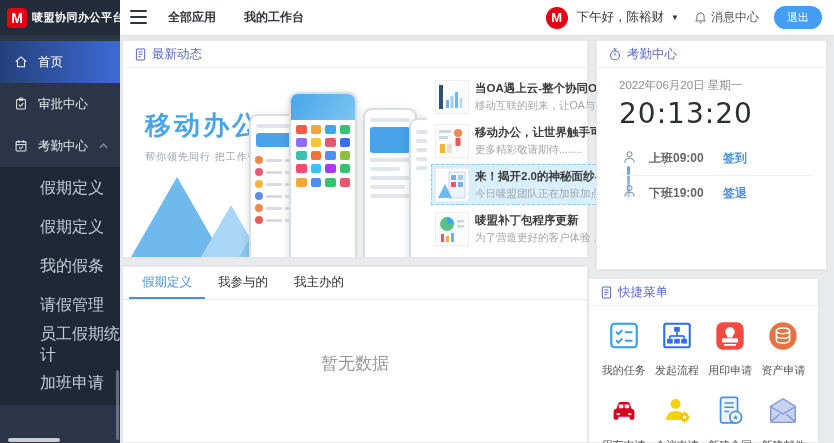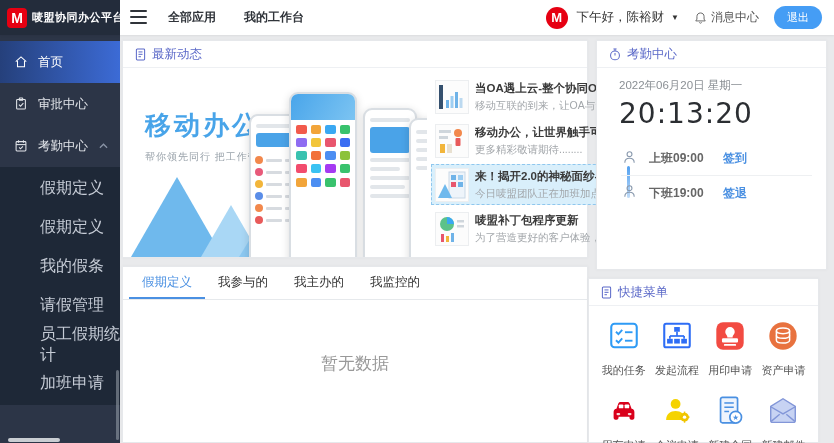--- a/index.html
+++ b/index.html
@@ -362,21 +362,20 @@
         </div>
       </div>
     </div>
   </div>
 
   <div class="panel p-tasks">
     <div class="tabs">
       <span class="tab active">假期定义</span>
       <span class="tab">我参与的</span>
       <span class="tab">我主办的</span>
-      <span class="tab">我监控的</span>
     </div>
     <div class="empty">暂无数据</div>
   </div>
 
   <div class="panel p-att">
     <div class="panel-head">
       <svg width="12" height="13" viewBox="0 0 13 14" fill="none" stroke="#5a68c8" stroke-width="1.1">
         <circle cx="6.5" cy="8" r="4.8"></circle>
           <line x1="6.5" y1="1" x2="6.5" y2="3.2"></line>
         <line x1="4.8" y1="1" x2="8.2" y2="1"></line>

